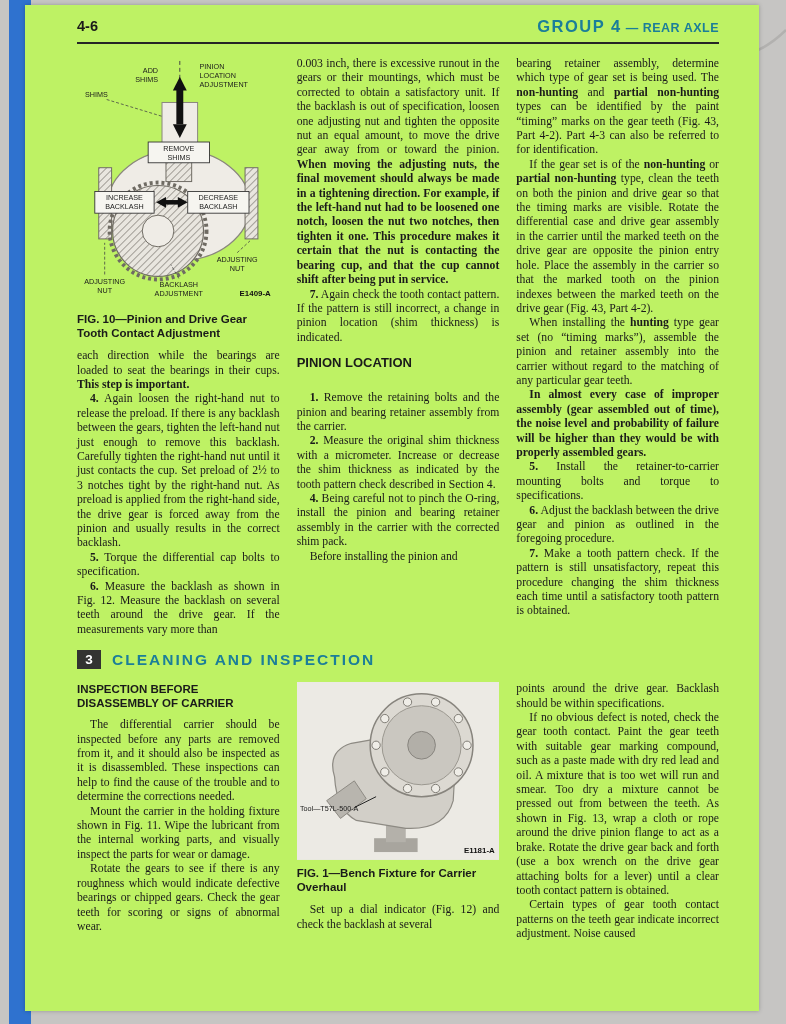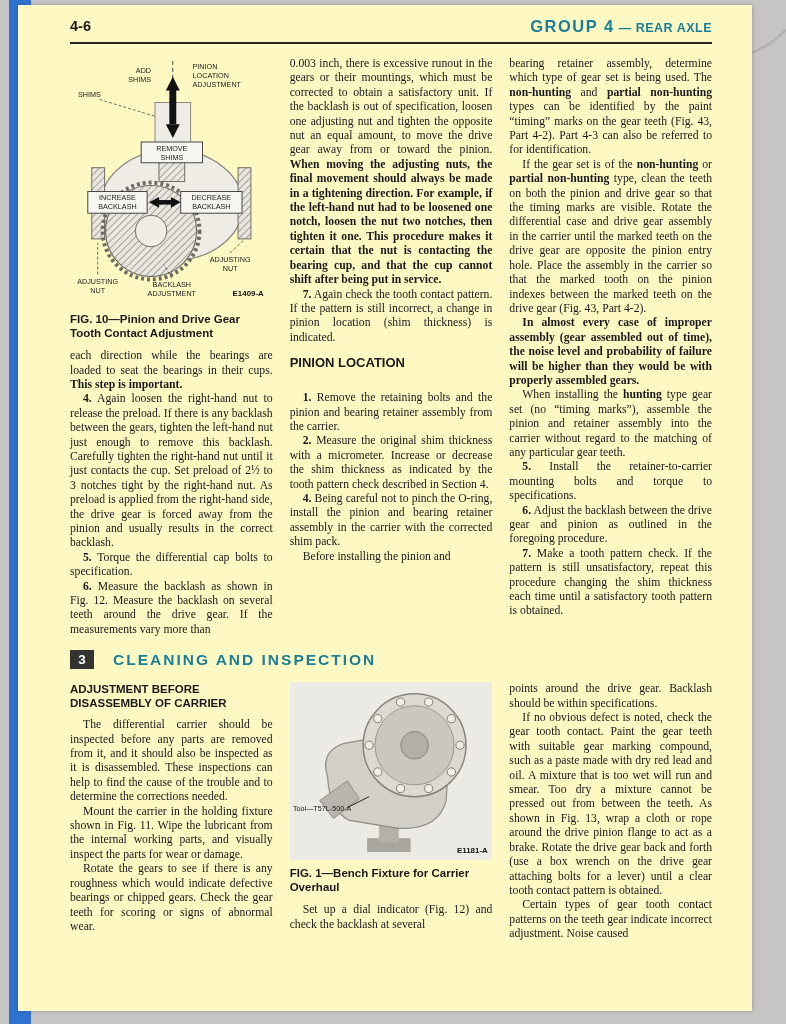--- a/index.html
+++ b/index.html
@@ -12,23 +12,23 @@
     font-family: "Liberation Serif", serif;
     color: #1a1a1a;
   }
   .edge-strip {
     position: absolute; left: 9px; top: 0;
     width: 22px; height: 100%;
     background: #2f72cf;
   }
   .curl { position: absolute; top: 28px; right: 0; }
   .page {
-    position: absolute; left: 18px; top: 5px;
+    position: absolute; left: 25px; top: 5px;
     width: 734px; height: 1006px;
-    background: #fef9c3;
+    background: #bef264;
     padding: 12px 40px 0 52px;
     box-shadow: 0 0 4px rgba(0,0,0,.25);
   }
   .header-row { position: relative; height: 22px; }
   .pageno {
     font-family: "Liberation Sans", sans-serif;
     font-weight: bold; font-size: 14.5px;
   }
   .header-center {
     position: absolute; left: 0; right: 0; top: 0;
@@ -78,21 +78,21 @@
   }
   .secnum {
     background: #333331; color: #fff;
     font-family: "Liberation Sans", sans-serif;
     font-weight: bold; font-size: 13.5px;
     width: 24px; height: 19px;
     display: flex; align-items: center; justify-content: center;
   }
   .sectitle {
     color: #1b7e99; font-family: "Liberation Sans", sans-serif;
-    font-weight: bold; font-size: 15.5px; letter-spacing: 2px; margin-left: 8px;
+    font-weight: bold; font-size: 15.5px; letter-spacing: 2px;
   }
   .fig-label {
     font-family: "Liberation Sans", sans-serif;
     font-size: 7.3px; fill: #1a1a1a;
   }
   .fig-code {
     font-family: "Liberation Sans", sans-serif;
     font-size: 8px; font-weight: bold; fill: #111;
   }
   figure { margin: 0; }
@@ -204,39 +204,39 @@
           <p class="para ind"><span class="b">2.</span><span> Measure the original shim thickness with a micrometer. Increase or decrease the shim thickness as indicated by the tooth pattern check described in Section 4.</span></p>
           <p class="para ind"><span class="b">4.</span><span> Being careful not to pinch the O-ring, install the pinion and bearing retainer assembly in the carrier with the corrected shim pack.</span></p>
           <p class="para ind"><span>Before installing the pinion and</span></p>
         </div>
     </div>
 
     <div class="col">
       <div>
           <p class="para"><span>bearing retainer assembly, determine which type of gear set is being used. The </span><span class="b">non-hunting</span><span> and </span><span class="b">partial non-hunting</span><span> types can be identified by the paint “timing” marks on the gear teeth (Fig. 43, Part 4-2). Part 4-3 can also be referred to for identification.</span></p>
           <p class="para ind"><span>If the gear set is of the </span><span class="b">non-hunting</span><span> or </span><span class="b">partial non-hunting</span><span> type, clean the teeth on both the pinion and drive gear so that the timing marks are visible. Rotate the differential case and drive gear assembly in the carrier until the marked teeth on the drive gear are opposite the pinion entry hole. Place the assembly in the carrier so that the marked tooth on the pinion indexes between the marked teeth on the drive gear (Fig. 43, Part 4-2).</span></p>
+          <p class="para ind"><span>When installing the </span><span class="b">hunting</span><span> type gear set (no “timing marks”), assemble the pinion and retainer assembly into the carrier without regard to the matching of any particular gear teeth.</span></p>
           <p class="para ind"><span class="b">In almost every case of improper assembly (gear assembled out of time), the noise level and probability of failure will be higher than they would be with properly assembled gears.</span></p>
-          <p class="para ind"><span>When installing the </span><span class="b">hunting</span><span> type gear set (no “timing marks”), assemble the pinion and retainer assembly into the carrier without regard to the matching of any particular gear teeth.</span></p>
           <p class="para ind"><span class="b">5.</span><span> Install the retainer-to-carrier mounting bolts and torque to specifications.</span></p>
           <p class="para ind"><span class="b">6.</span><span> Adjust the backlash between the drive gear and pinion as outlined in the foregoing procedure.</span></p>
           <p class="para ind"><span class="b">7.</span><span> Make a tooth pattern check. If the pattern is still unsatisfactory, repeat this procedure changing the shim thickness each time until a satisfactory tooth pattern is obtained.</span></p>
         </div>
     </div>
   </div>
 
   <div class="section-banner">
     <span class="secnum">3</span>
     <span class="sectitle">CLEANING AND INSPECTION</span>
   </div>
 
   <div class="columns bottom">
 
     <div class="col">
       <h4 class="subhead">
-        <span style="display:block">ADJUSTMENT BEFORE</span>
+        <span style="display:block">INSPECTION BEFORE</span>
         <span style="display:block">DISASSEMBLY OF CARRIER</span>
       </h4>
       <div>
           <p class="para ind"><span>The differential carrier should be inspected before any parts are removed from it, and it should also be inspected as it is disassembled. These inspections can help to find the cause of the trouble and to determine the corrections needed.</span></p>
           <p class="para ind"><span>Mount the carrier in the holding fixture shown in Fig. 11. Wipe the lubricant from the internal working parts, and visually inspect the parts for wear or damage.</span></p>
           <p class="para ind"><span>Rotate the gears to see if there is any roughness which would indicate defective bearings or chipped gears. Check the gear teeth for scoring or signs of abnormal wear.</span></p>
         </div>
     </div>
 
     <div class="col">

